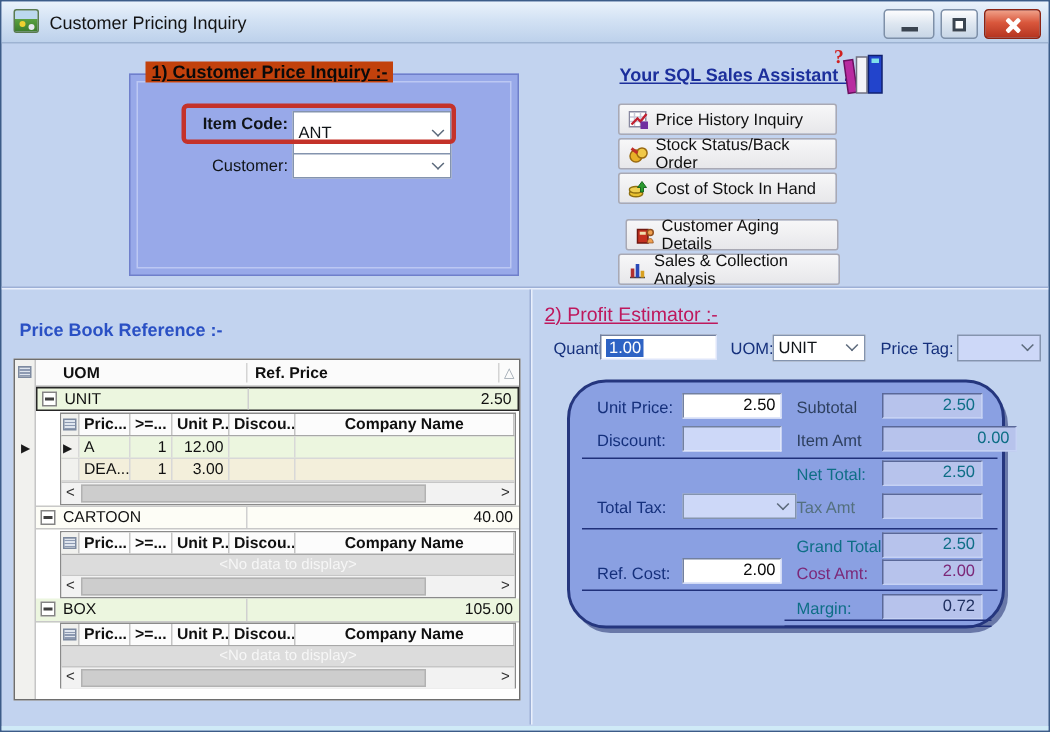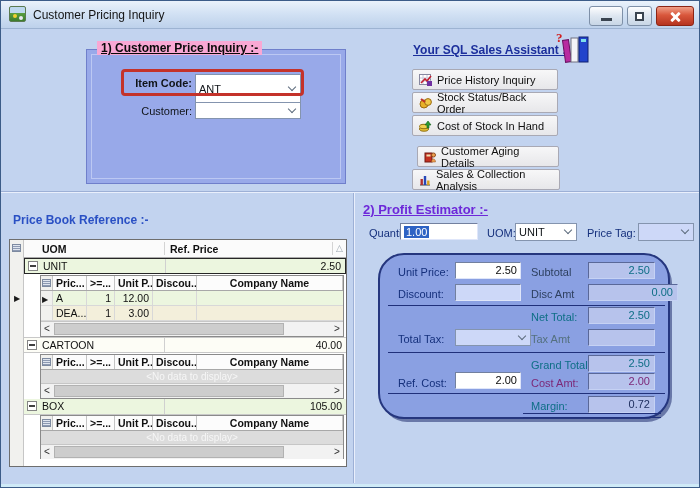--- a/index.html
+++ b/index.html
@@ -33,21 +33,21 @@
   
   .hgroove{position:absolute;left:0;right:0;top:190px;height:2px;
     border-top:1px solid #9db0d6;border-bottom:1px solid #e9effc;}
   .vgroove{position:absolute;left:352px;top:192px;bottom:4px;width:2px;
     border-left:1px solid #9db0d6;border-right:1px solid #e9effc;}
   .bottom-strip{position:absolute;left:0;right:0;bottom:0;height:3px;background:#cfeaf7;}
   
   .inq-panel{position:absolute;left:85px;top:48px;width:260px;height:135px;
     background:#98a9e9;border:1px solid #6f7fcb;}
   .inq-panel::after{content:"";position:absolute;inset:4px;border:1px solid #bcc8f3;pointer-events:none;}
-  .inq-legend{position:absolute;left:10px;top:-9px;padding:0 4px;background:#f9a8d4;
+  .inq-legend{position:absolute;left:10px;top:-9px;padding:0 4px;background:#c2410c;
     font-size:12px;font-weight:bold;color:#0a0a0a;text-decoration:underline;white-space:nowrap;z-index:2;}
   .red-hilite{position:absolute;left:34px;top:19px;width:183px;height:27px;
     border:3px solid #c4322a;border-radius:4px;z-index:3;}
   .fieldlbl{font-size:11px;color:#101418;white-space:nowrap;}
   .ddl{position:absolute;background:#fff;border:1px solid #8494ae;display:flex;align-items:center;
     font-size:11px;color:#101418;padding:0 3px;}
   .ddl .chev{position:absolute;right:5px;top:50%;width:6px;height:6px;margin-top:-5px;
     border-right:1.6px solid #5c6a7c;border-bottom:1.6px solid #5c6a7c;transform:rotate(45deg);}
   
   .asst-title{position:absolute;left:412px;top:42px;font-size:12px;font-weight:bold;color:#1c2f9c;
@@ -93,21 +93,21 @@
   .sg-scroll{position:relative;height:15px;background:#f2f2f2;border-top:1px solid #c6c6c6;}
   .sg-scroll .arr{position:absolute;top:0;width:12px;height:100%;text-align:center;
     font-size:10px;line-height:14px;color:#303030;}
   .sg-scroll .arr.l{left:0;}
   .sg-scroll .arr.r{right:0;}
   .sg-scroll .thumb{position:absolute;left:13px;top:1px;width:230px;height:12px;
     background:#cdcdcd;border:1px solid #b2b2b2;}
   .grid-white-gap{position:absolute;left:14px;right:0;bottom:0;height:7px;background:#fff;}
   .uom-focus{border:1px solid #262626;}
   
-  .pe-title{position:absolute;left:362px;top:201px;font-size:13px;font-weight:bold;color:#6d28d9;
+  .pe-title{position:absolute;left:362px;top:201px;font-size:13px;font-weight:normal;color:#be185d;
     text-decoration:underline;white-space:nowrap;}
   .navy{color:#15307c;}
   .teal{color:#0e6e86;}
   .slate{color:#2e4060;}
   .grayteal{color:#54707e;}
   .purple{color:#7c2878;}
   .pe-lbl{position:absolute;font-size:11px;white-space:nowrap;}
   .inp{position:absolute;height:17px;border:1px solid;border-color:#72809f #dfe6fa #dfe6fa #72809f;
     background:#fff;font-size:11px;color:#0a0a0a;text-align:right;padding:1px 3px;}
   .inp.lav{background:#cdd8f8;}
@@ -344,21 +344,21 @@
   </div>
 
   <div class="pe-panel">
     <div class="pe-lbl navy" style="left:18px;top:11px;">Unit Price:</div>
     <div class="inp" style="left:75px;top:7px;width:66px;">2.50</div>
     <div class="pe-lbl slate" style="left:151px;top:11px;">Subtotal</div>
     <div class="fld teal" style="left:208px;top:7px;width:67px;">2.50</div>
 
     <div class="pe-lbl navy" style="left:18px;top:33px;">Discount:</div>
     <div class="inp lav" style="left:75px;top:29px;width:66px;"></div>
-    <div class="pe-lbl slate" style="left:151px;top:33px;">Disc Amt</div>
+    <div class="pe-lbl slate" style="left:151px;top:33px;">Item Amt</div>
     <div class="fld teal" style="left:208px;top:29px;width:90px;">0.00</div>
 
     <div class="pe-sep" style="top:50px;"></div>
 
     <div class="pe-lbl teal" style="left:151px;top:56px;">Net Total:</div>
     <div class="fld teal" style="left:208px;top:52px;width:67px;">2.50</div>
 
     <div class="pe-lbl navy" style="left:18px;top:78px;">Total Tax:</div>
     <div class="ddl" style="left:75px;top:74px;width:76px;height:17px;background:#cdd8f8;">
       <span></span>

